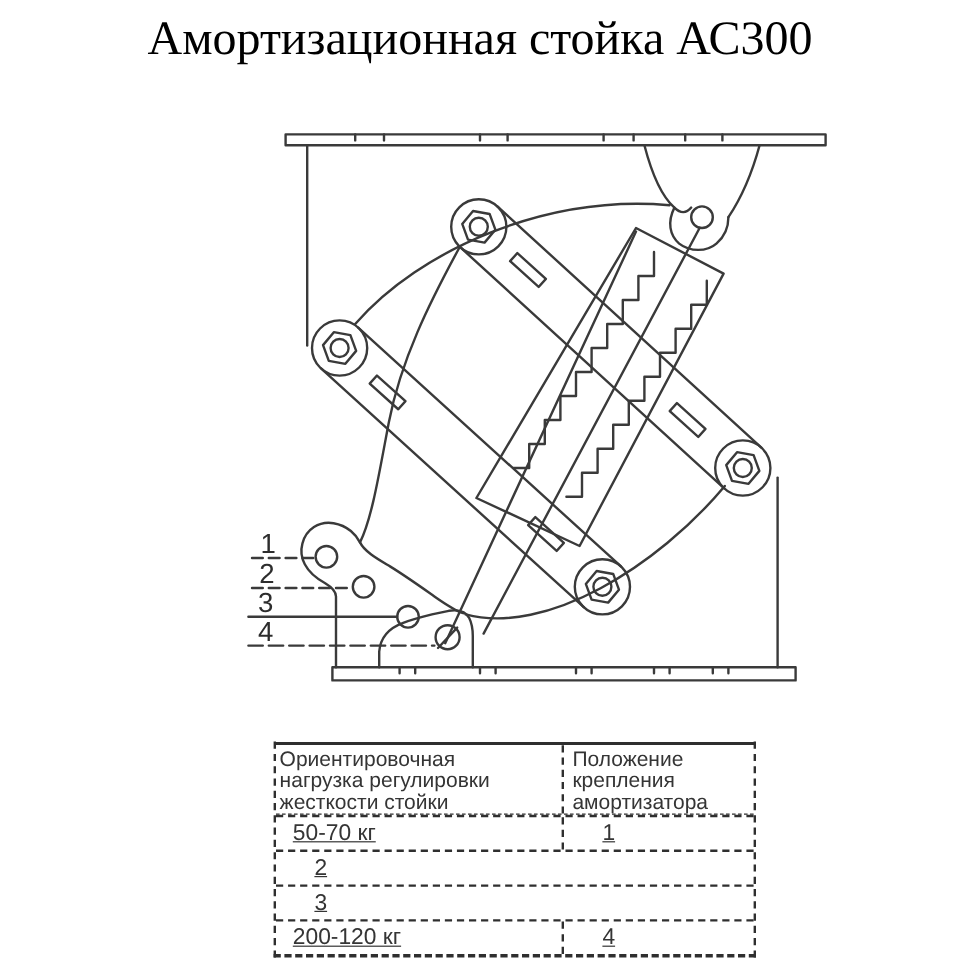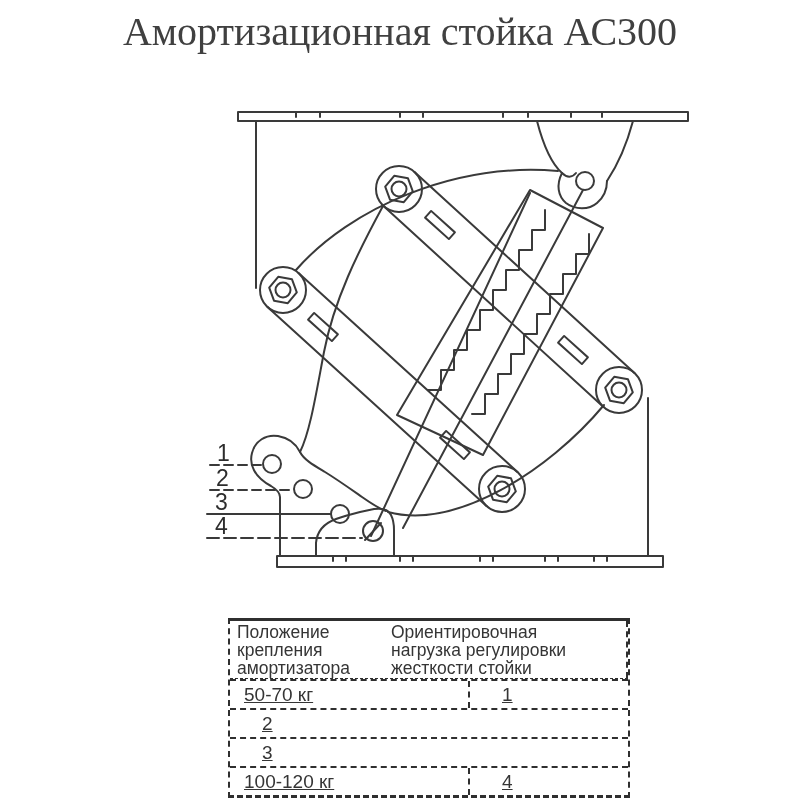--- a/index.html
+++ b/index.html
@@ -4,21 +4,21 @@
 <style>
   html,body{margin:0;padding:0;}
   body{
     width:800px;height:800px;background:#ffffff;overflow:hidden;
     font-family:"Liberation Sans",sans-serif;position:relative;
   }
   .stage{position:absolute;inset:0;}
   .title{
     position:absolute;top:8px;left:0;width:100%;text-align:center;
     font-family:"Liberation Serif",serif;font-size:40px;font-weight:400;
-    color:#404040;letter-spacing:0px;white-space:nowrap;
+    color:#000000;letter-spacing:0px;white-space:nowrap;
   }
   svg.drawing{position:absolute;left:0;top:0;}
   .pos-label{
     font-family:"Liberation Sans",sans-serif;font-size:23px;
     fill:#2d2d2d;stroke:none;
   }
   
   .spec-table{
     position:absolute;left:228px;top:618px;width:402px;box-sizing:border-box;
     border-top:3px solid #2f2f2f;
@@ -128,40 +128,40 @@
     </g>
 
     <text class="pos-label" x="217" y="461">1</text>
     <text class="pos-label" x="216" y="486">2</text>
     <text class="pos-label" x="215" y="510">3</text>
     <text class="pos-label" x="215" y="534">4</text>
   </svg>
 
   <div class="spec-table">
     <div class="t-row t-head">
+      <div class="t-cell c1">
+        <div>Ориентировочная</div>
+        <div>нагрузка регулировки</div>
+        <div>жесткости стойки</div>
+      </div>
       <div class="t-cell c2">
         <div>Положение</div>
         <div>крепления</div>
         <div>амортизатора</div>
-      </div>
-      <div class="t-cell c1">
-        <div>Ориентировочная</div>
-        <div>нагрузка регулировки</div>
-        <div>жесткости стойки</div>
       </div>
     </div>
     <div class="t-row t-body-row">
       <div class="t-cell c1">50-70 кг</div>
       <div class="t-cell c2">1</div>
     </div>
     <div class="t-row t-body-row">
       <div class="t-cell c2">2</div>
     </div>
     <div class="t-row t-body-row">
       <div class="t-cell c2">3</div>
     </div>
     <div class="t-row t-body-row">
-      <div class="t-cell c1">100-120 кг</div>
+      <div class="t-cell c1">200-120 кг</div>
       <div class="t-cell c2">4</div>
     </div>
   </div>
 
 </div>
 
 </body></html>

